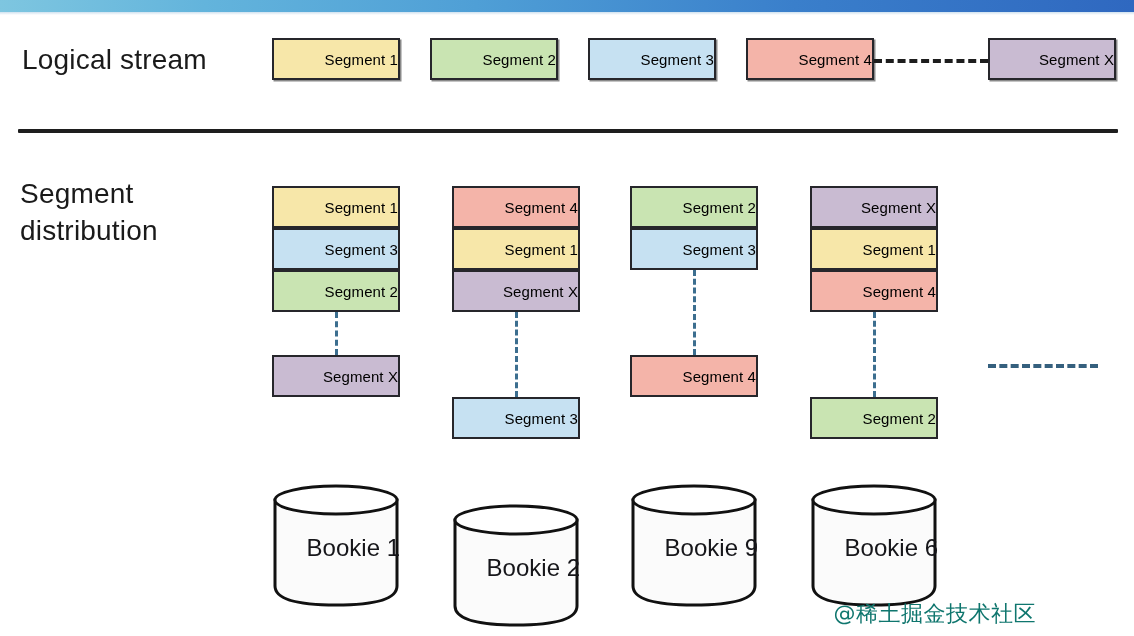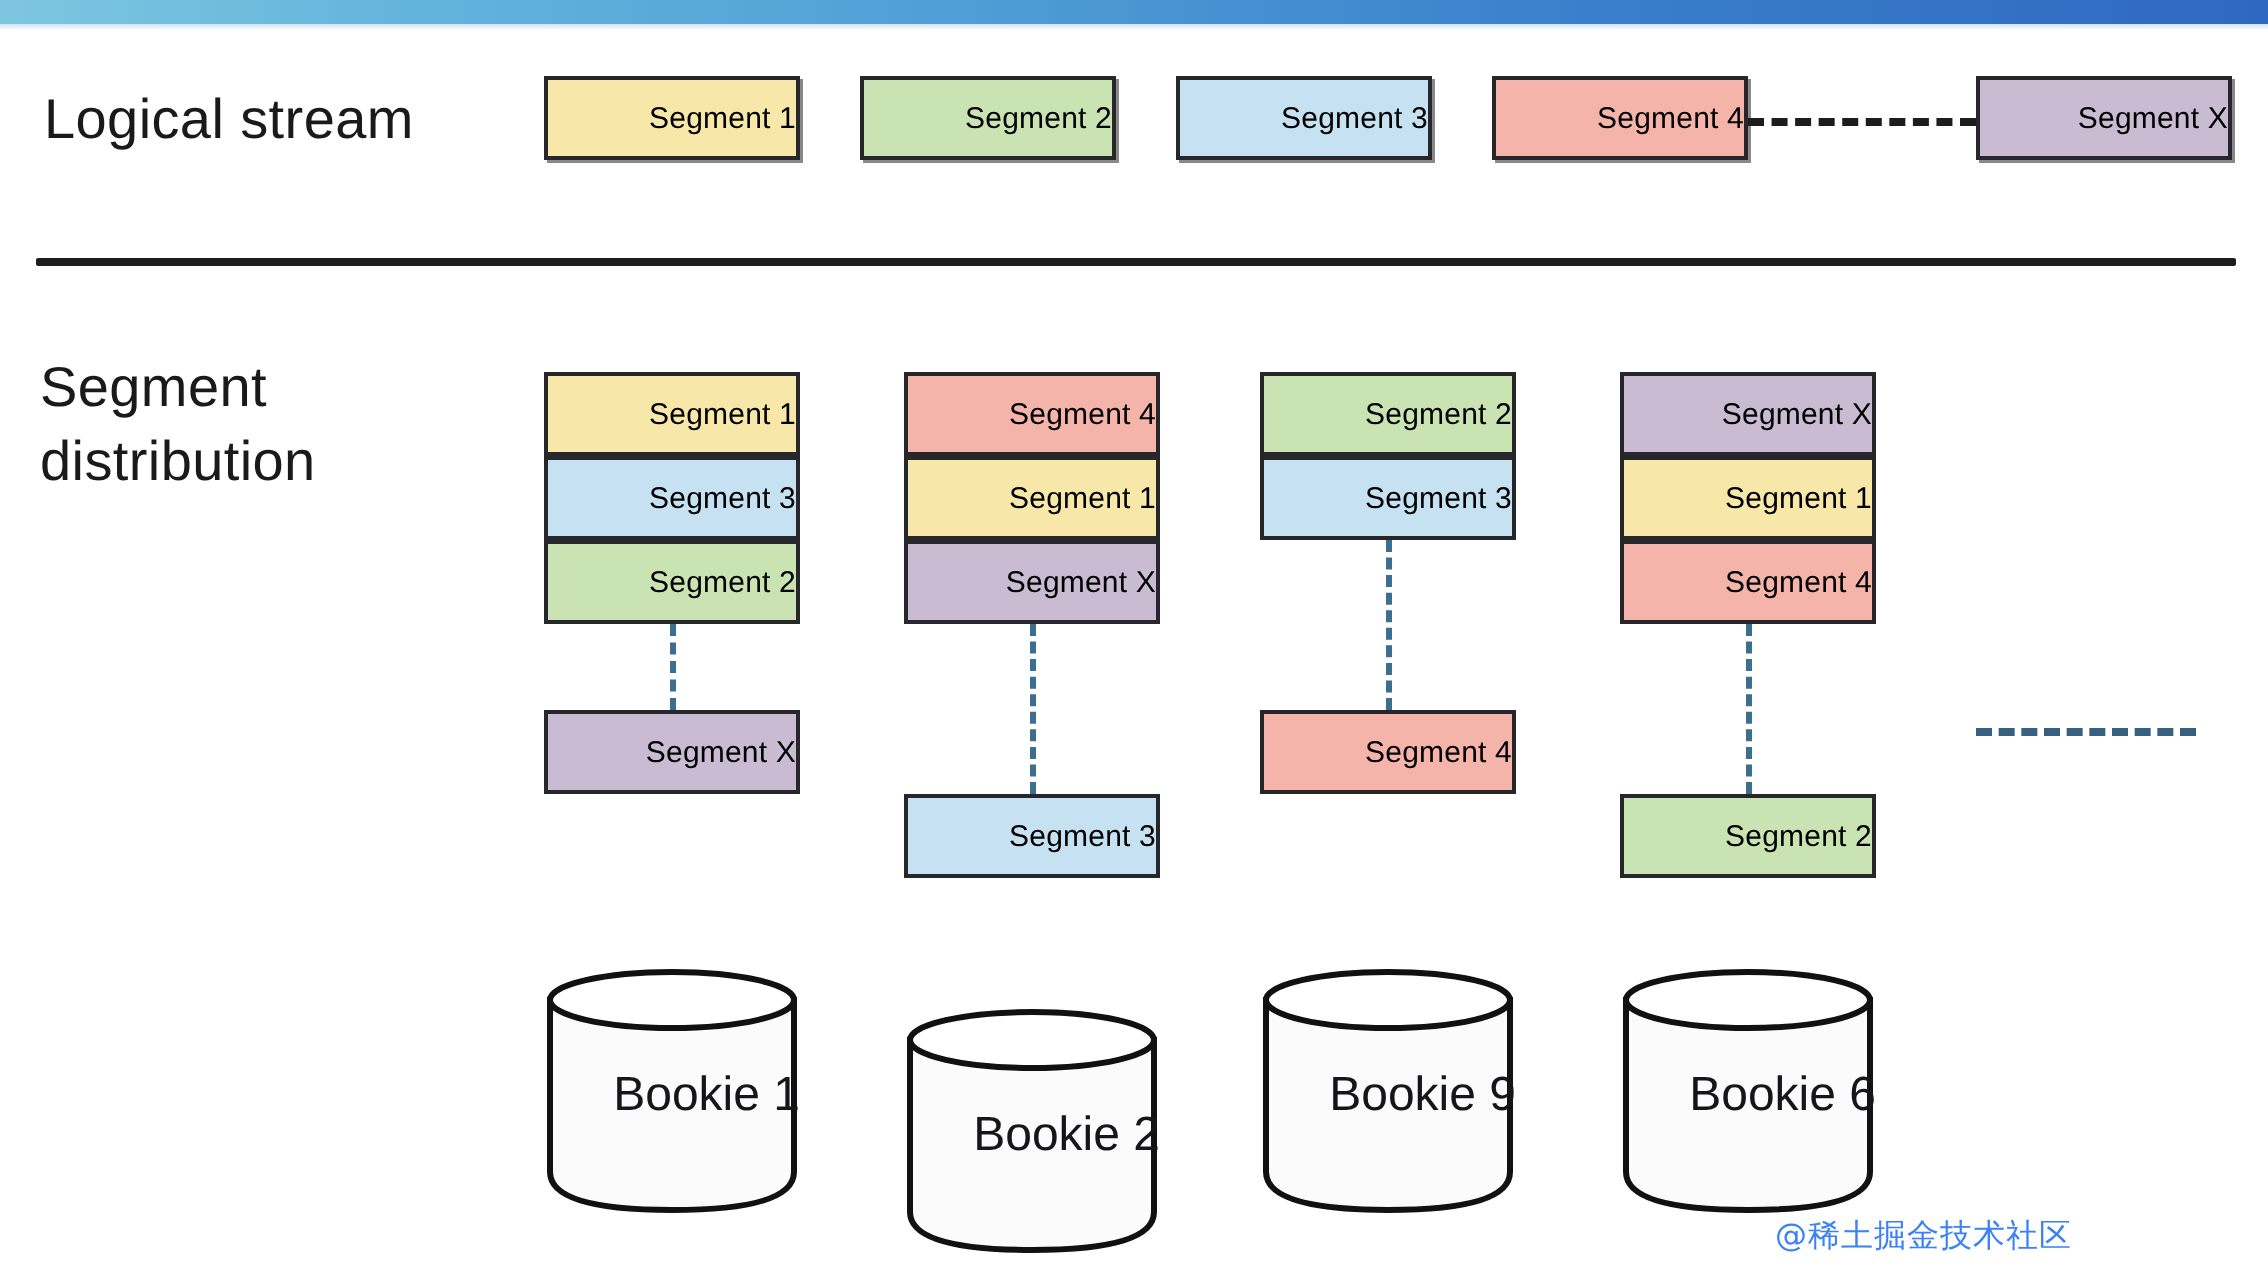--- a/index.html
+++ b/index.html
@@ -64,21 +64,21 @@
   .cyl{position:absolute;}
   .cyl svg{display:block;}
   .cyl-label{
     position:absolute;left:0;width:100%;
     text-align:right;font-size:24px;font-weight:400;color:#16161a;
   }
 
   
   .watermark{
     position:absolute;right:14px;bottom:7px;
-    font-size:16px;color:#3b82f6;letter-spacing:.5px;
+    font-size:22px;color:#0f766e;letter-spacing:.5px;
     font-family:"DejaVu Sans",sans-serif;
   }
 </style>
 </head>
 <body>
 
 <div id="stage">
 
   <div class="topbar"></div>
   <div class="topbar-shadow"></div>

